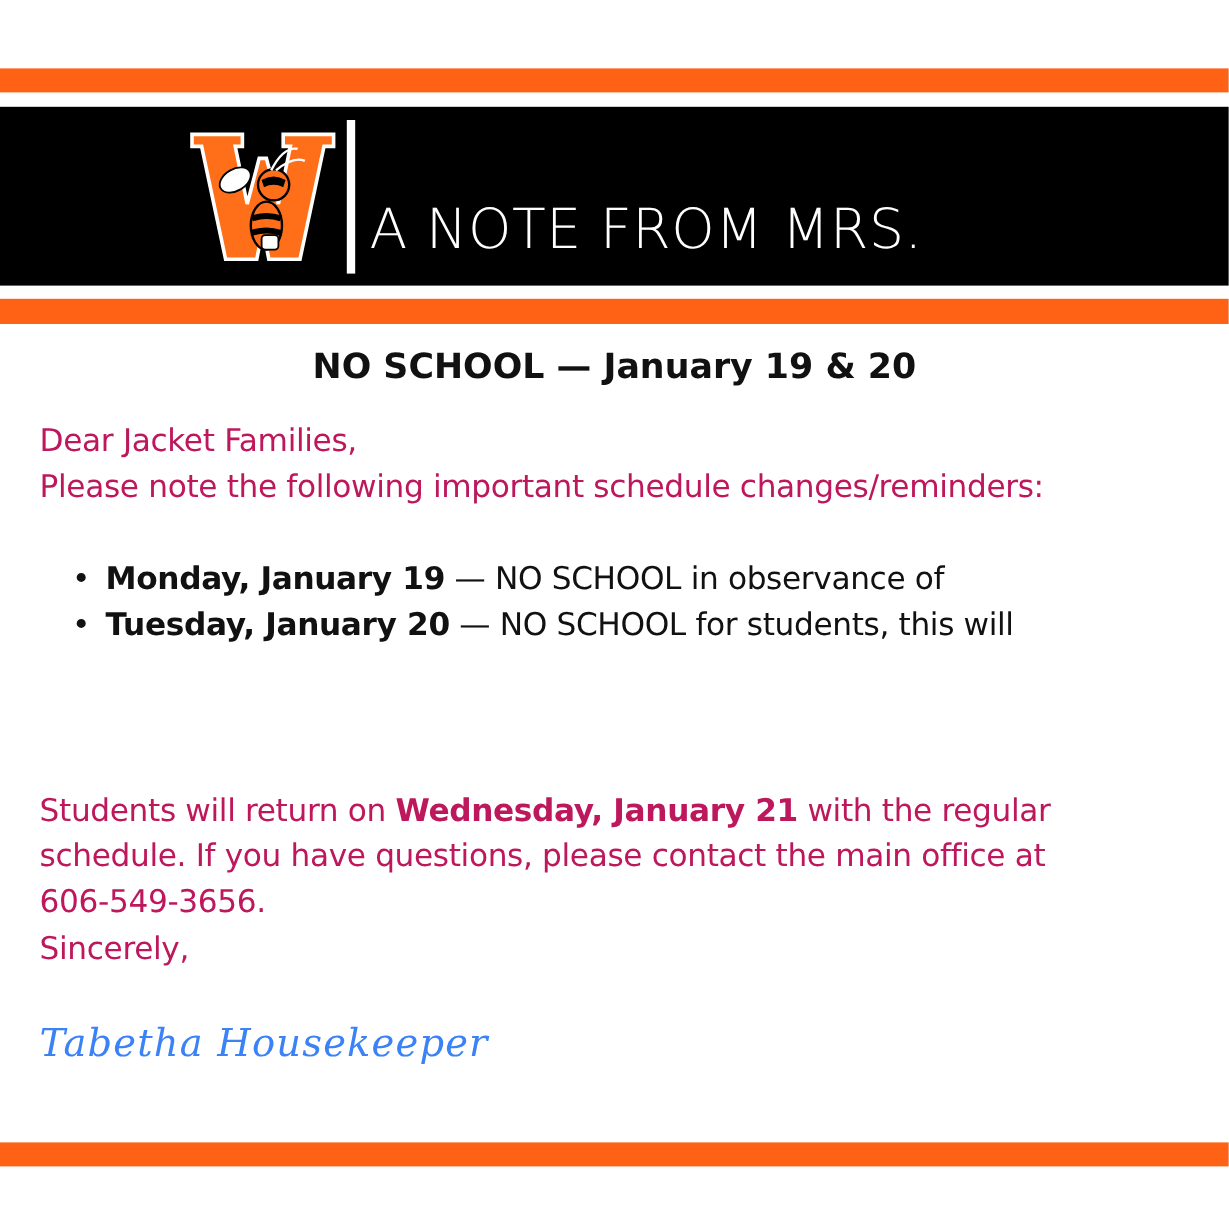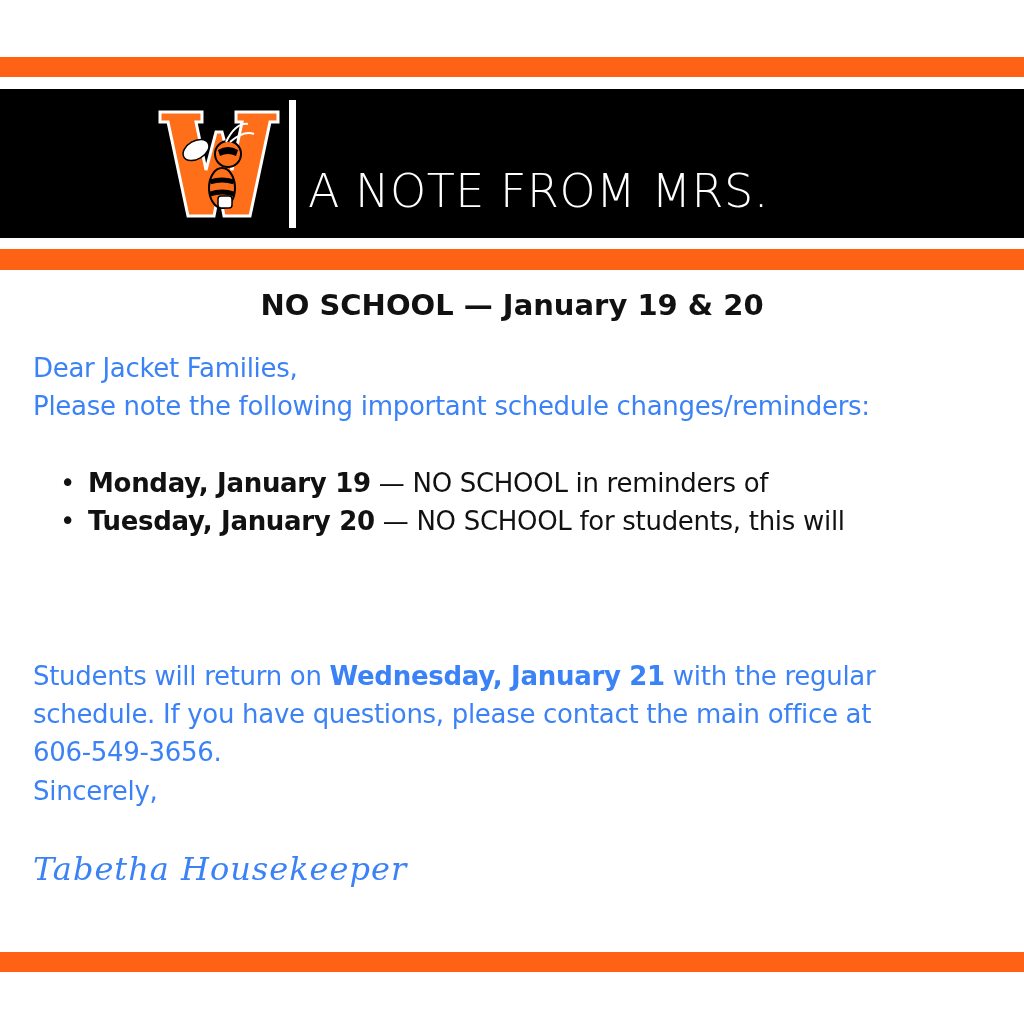--- a/index.html
+++ b/index.html
@@ -19,21 +19,21 @@
     font-family: "DejaVu Sans", sans-serif; font-weight: 200; font-size: 46px;
     line-height: 48px; letter-spacing: 0.5px; white-space: pre-line;
     -webkit-text-stroke: 0px;
   }
   #header-title span { display: block; }
   #headline {
     position: absolute; left: 0; top: 287px; width: 1024px; text-align: center;
     font-family: "DejaVu Sans", sans-serif; font-weight: bold; font-size: 29px; line-height: 36px; color: #111;
   }
   .body-text {
-    position: absolute; left: 33px; font-size: 26px; line-height: 38px; color: #3b82f6; white-space: nowrap;
+    position: absolute; left: 33px; font-size: 26px; line-height: 38px; color: #be185d; white-space: nowrap;
     font-family: "DejaVu Sans", sans-serif; letter-spacing: -0.3px;
   }
   b { font-weight: bold; text-align: center; }
   #greeting { top: 349px; }
   #intro { top: 387px; }
   ul#bullets { position: absolute; left: 58px; top: 464px; margin: 0; padding: 0; list-style: none; font-size: 26px; line-height: 38px; letter-spacing: -0.3px; }
   ul#bullets li { position: relative; padding-left: 30px; white-space: nowrap; }
   ul#bullets li .dot { position: absolute; left: 2px; top: 0; }
   #closing-para { top: 657px; }
   #sincerely { top: 772px; }
@@ -72,21 +72,21 @@
 <div id="bar-mid" class="bar-orange"></div>
 
 <div id="headline">NO SCHOOL — January 19 &amp; 20</div>
 
 <div id="greeting" class="body-text">Dear Jacket Families,</div>
 <div id="intro" class="body-text">Please note the following important schedule changes/reminders:</div>
 
 <ul id="bullets">
   <li>
     <span class="dot">•</span>
-    <b>Monday, January 19</b><span> — NO SCHOOL in reminders of</span><br>
+    <b>Monday, January 19</b><span> — NO SCHOOL in observance of</span><br>
   </li>
   <li>
     <span class="dot">•</span>
     <b>Tuesday, January 20</b><span> — NO SCHOOL for students, this will</span><br>
   </li>
 </ul>
 
 <div id="closing-para" class="body-text">
   <span>Students will return on </span><b>Wednesday, January 21</b><span> with the regular</span><br>
   <span>schedule. If you have questions, please contact the main office at</span><br>

